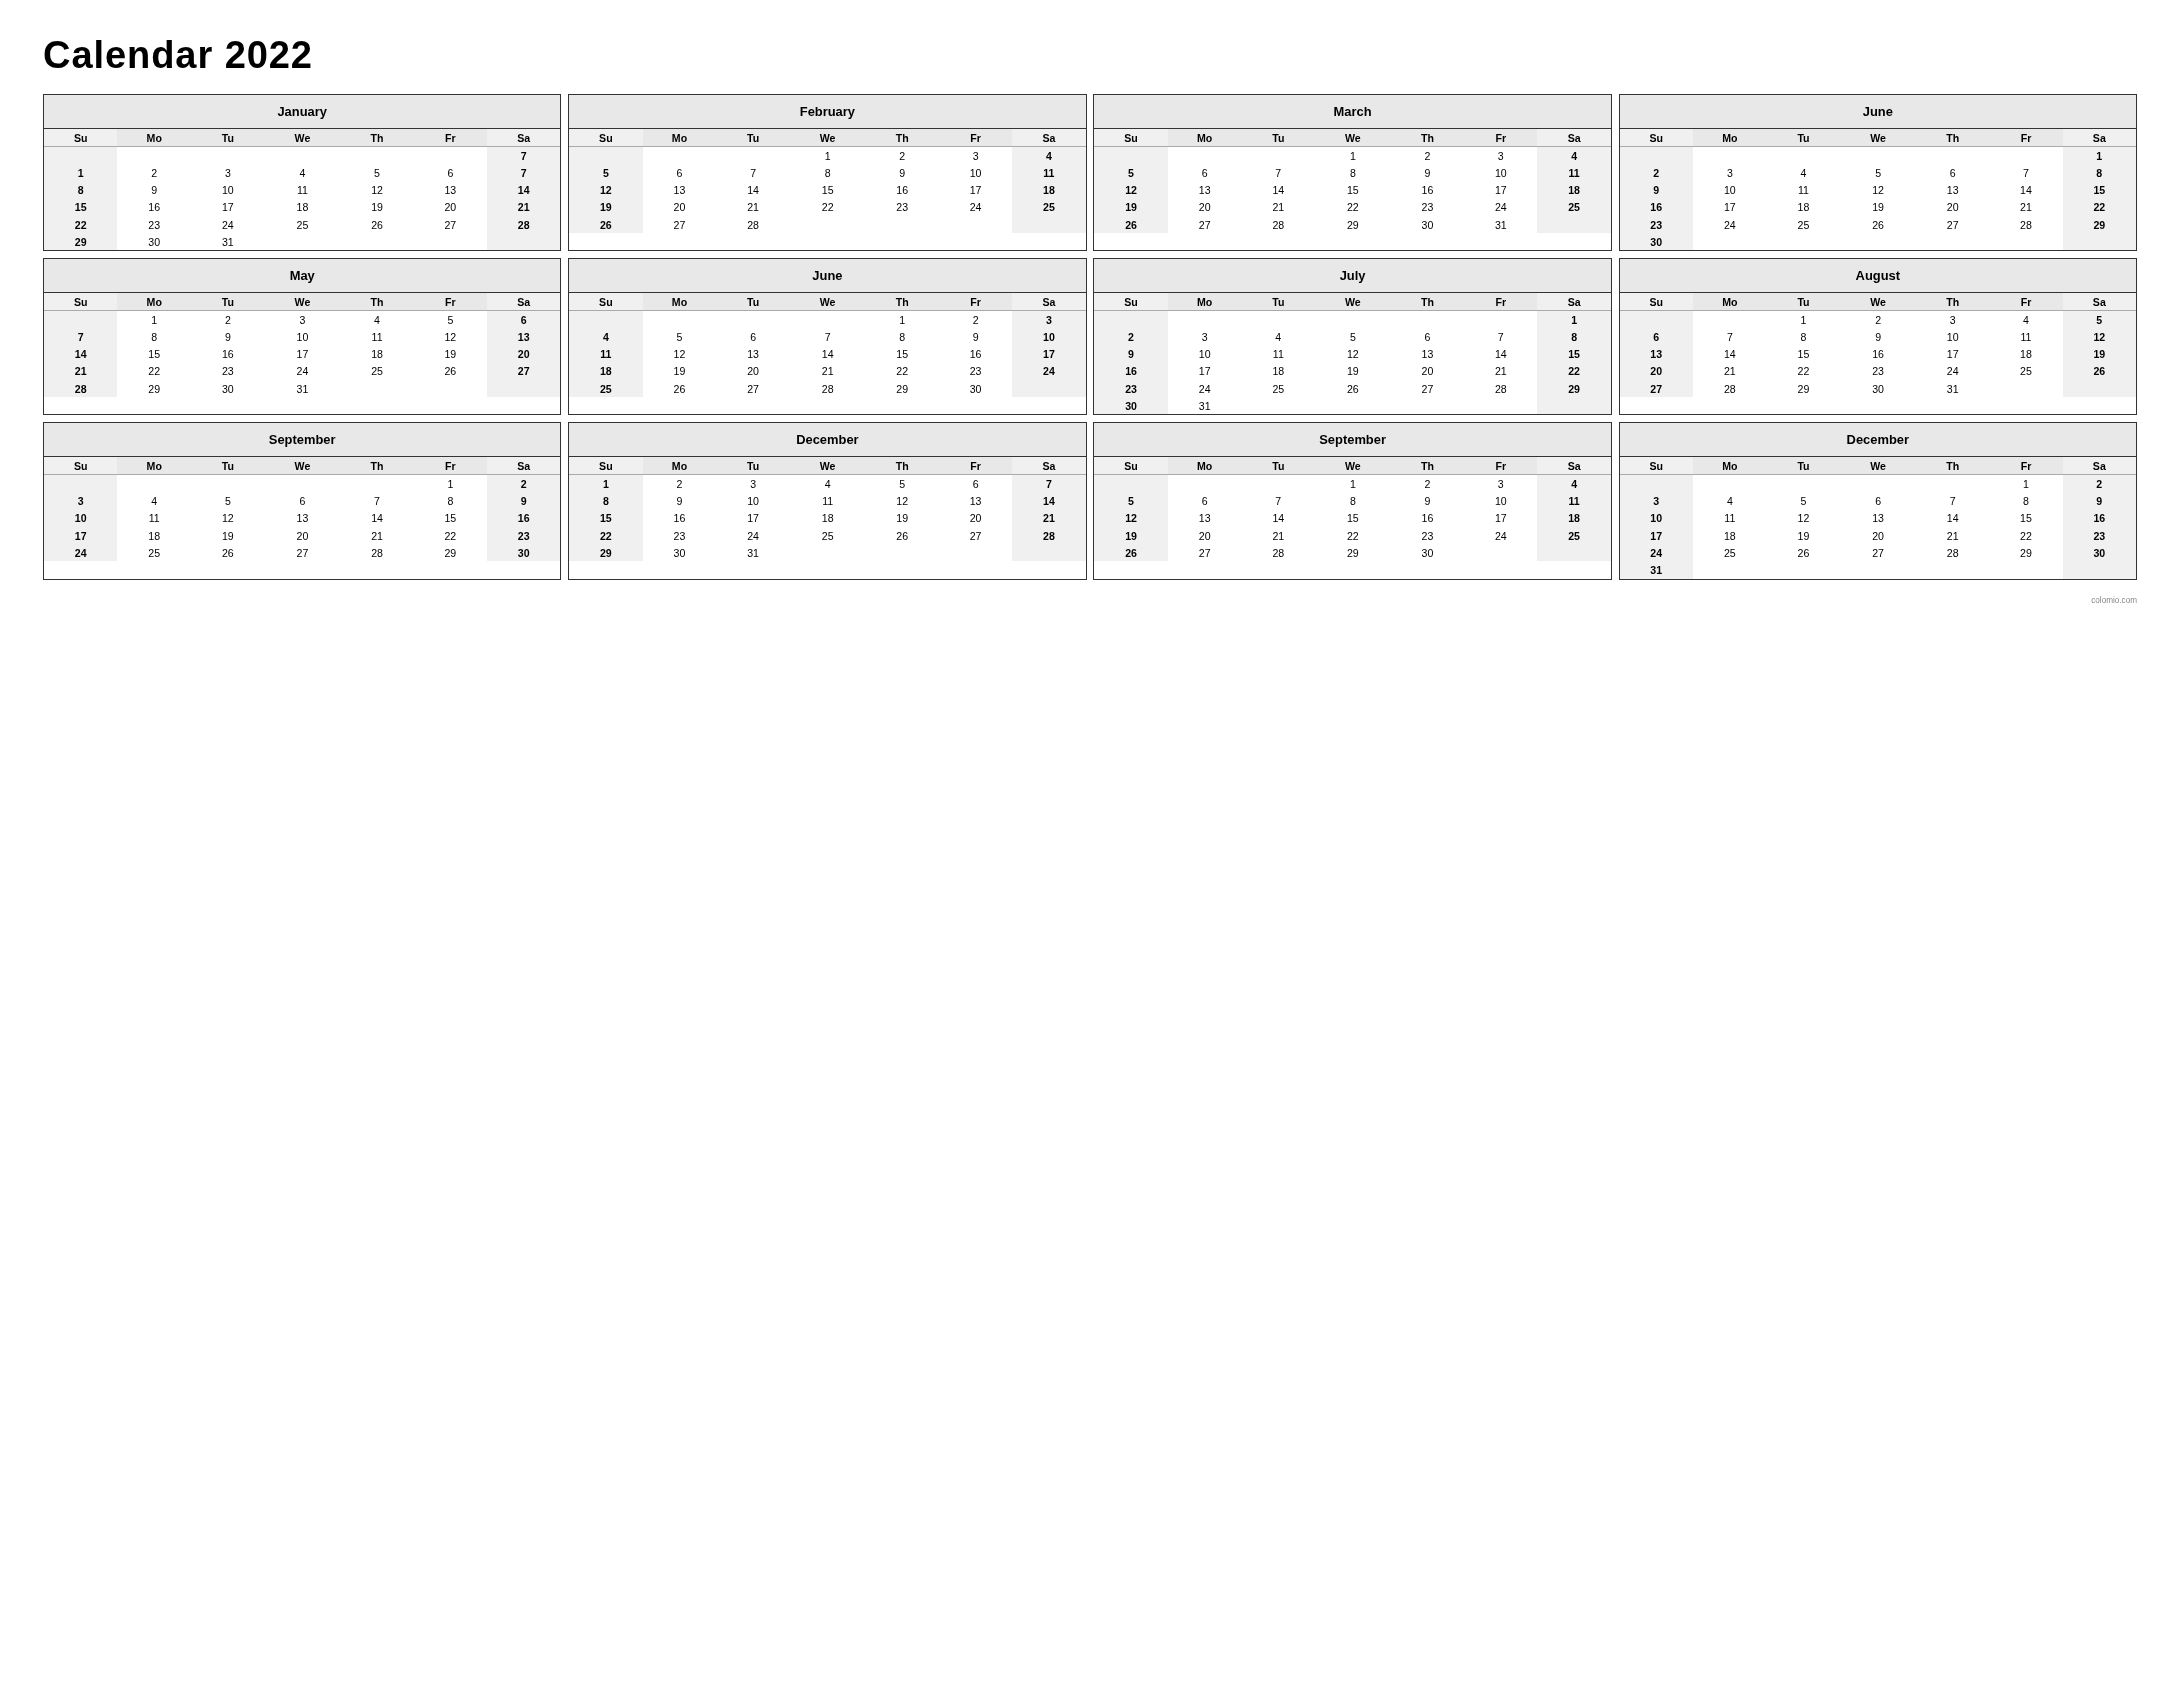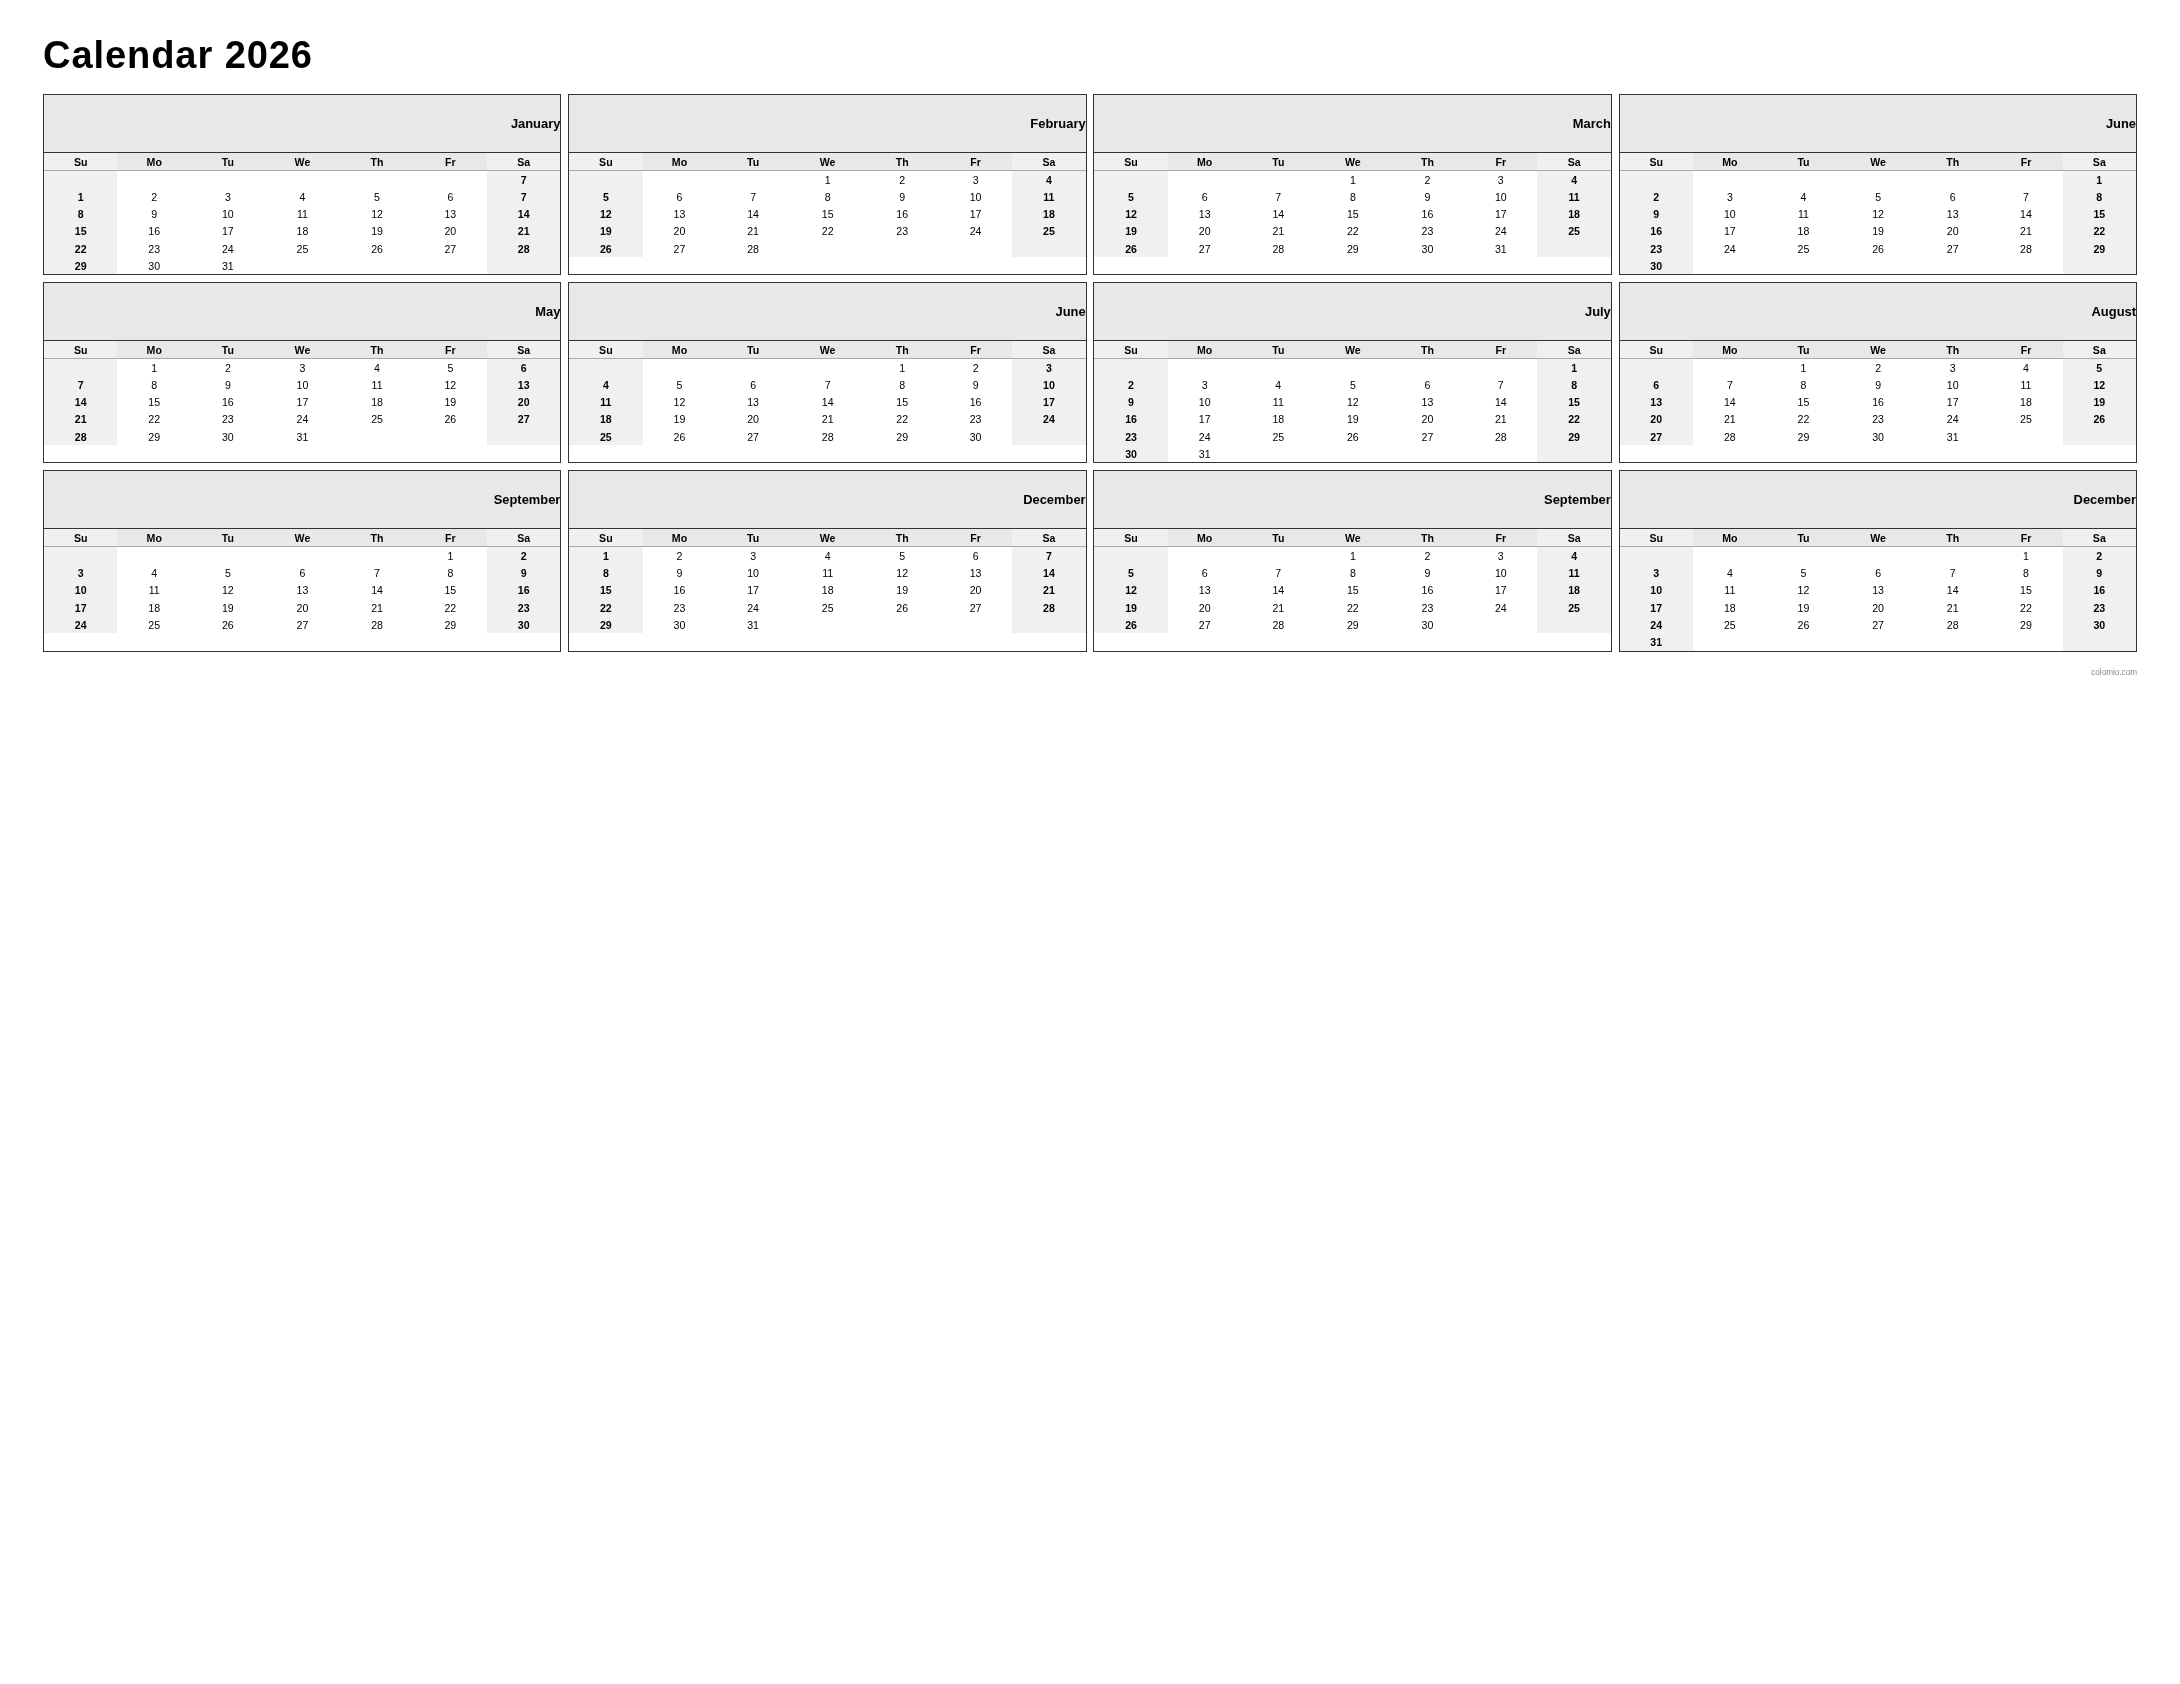--- a/index.html
+++ b/index.html
@@ -16,24 +16,24 @@
     }
     .calendar-grid {
       display: grid;
       grid-template-columns: repeat(4, 1fr);
       gap: 6.8px;
     }
     .month-block {
       border: 1.3px solid #333;
     }
     .month-title {
-      text-align: right;
+      text-align: center;
       font-weight: bold;
       font-size: 0.95em;
-      padding: 21px 0;
+      padding: 9px 0;
       background: #e8e8e8;
       border-bottom: 1.3px solid #333;
     }
     .month-table {
       width: 100%;
       border-collapse: collapse;
     }
     .month-table th {
       font-size: 0.78em;
       font-weight: bold;
@@ -58,21 +58,21 @@
     .footer {
       text-align: right;
       font-size: 0.6em;
       color: #888;
       margin-top: 16px;
     }
   </style>
 </head>
 <body>
 
-<h1>Calendar 2026</h1>
+<h1>Calendar 2022</h1>
 
 <div class="calendar-grid" id="calendar-grid">
 <div class="month-block">
       <div class="month-title">January</div>
       <table class="month-table">
         <thead>
           <tr>
             <th class="sun">Su</th>
             <th>Mo</th>
             <th>Tu</th>

